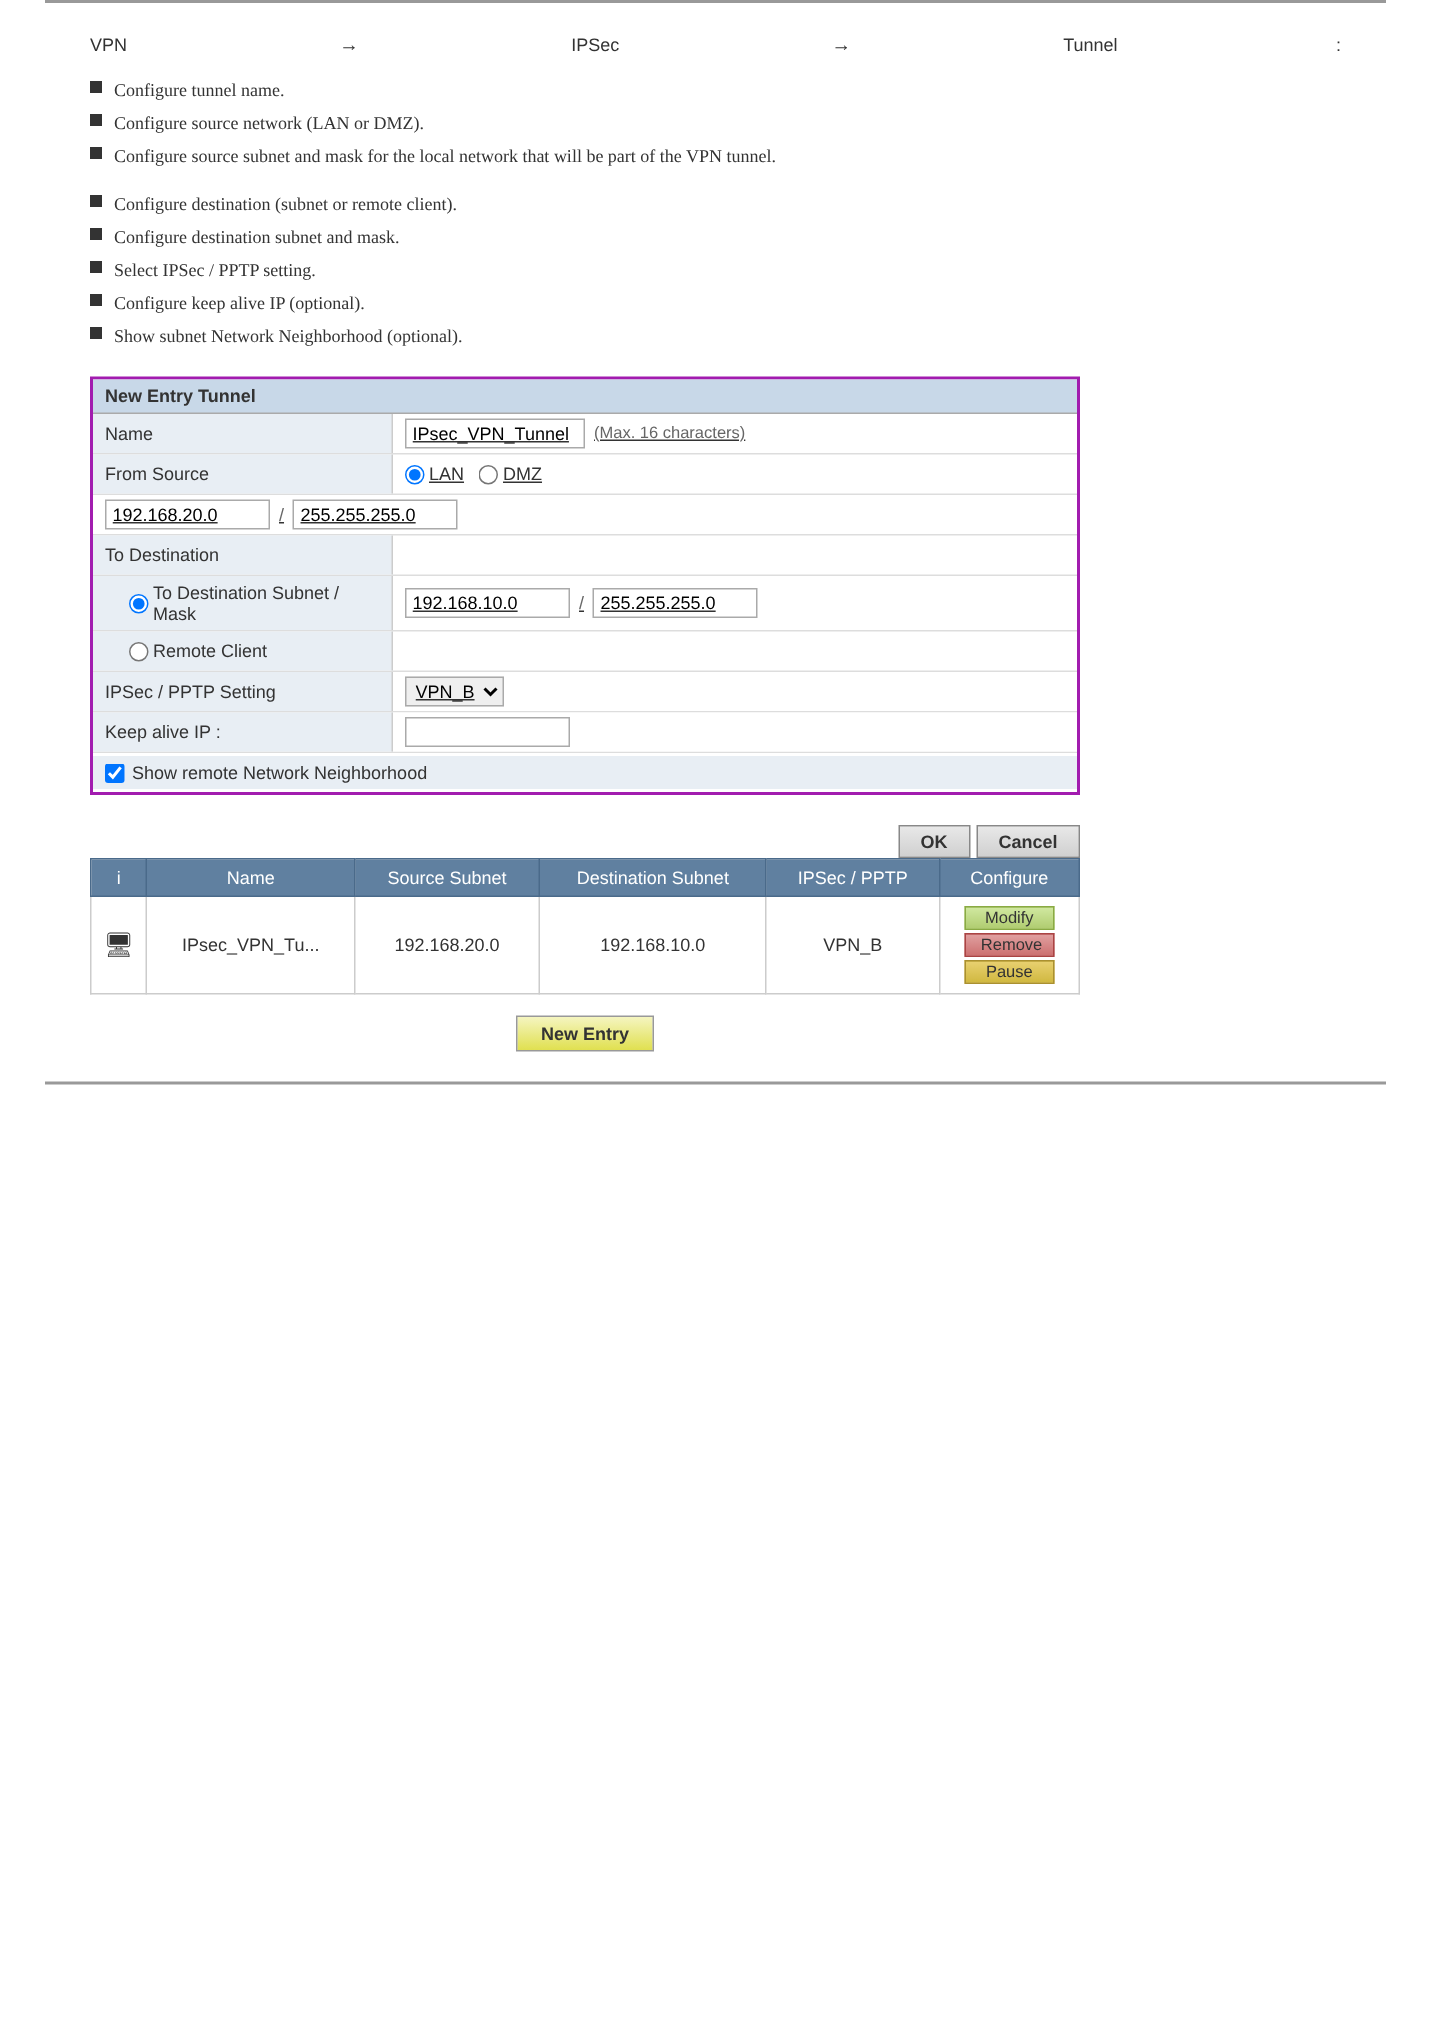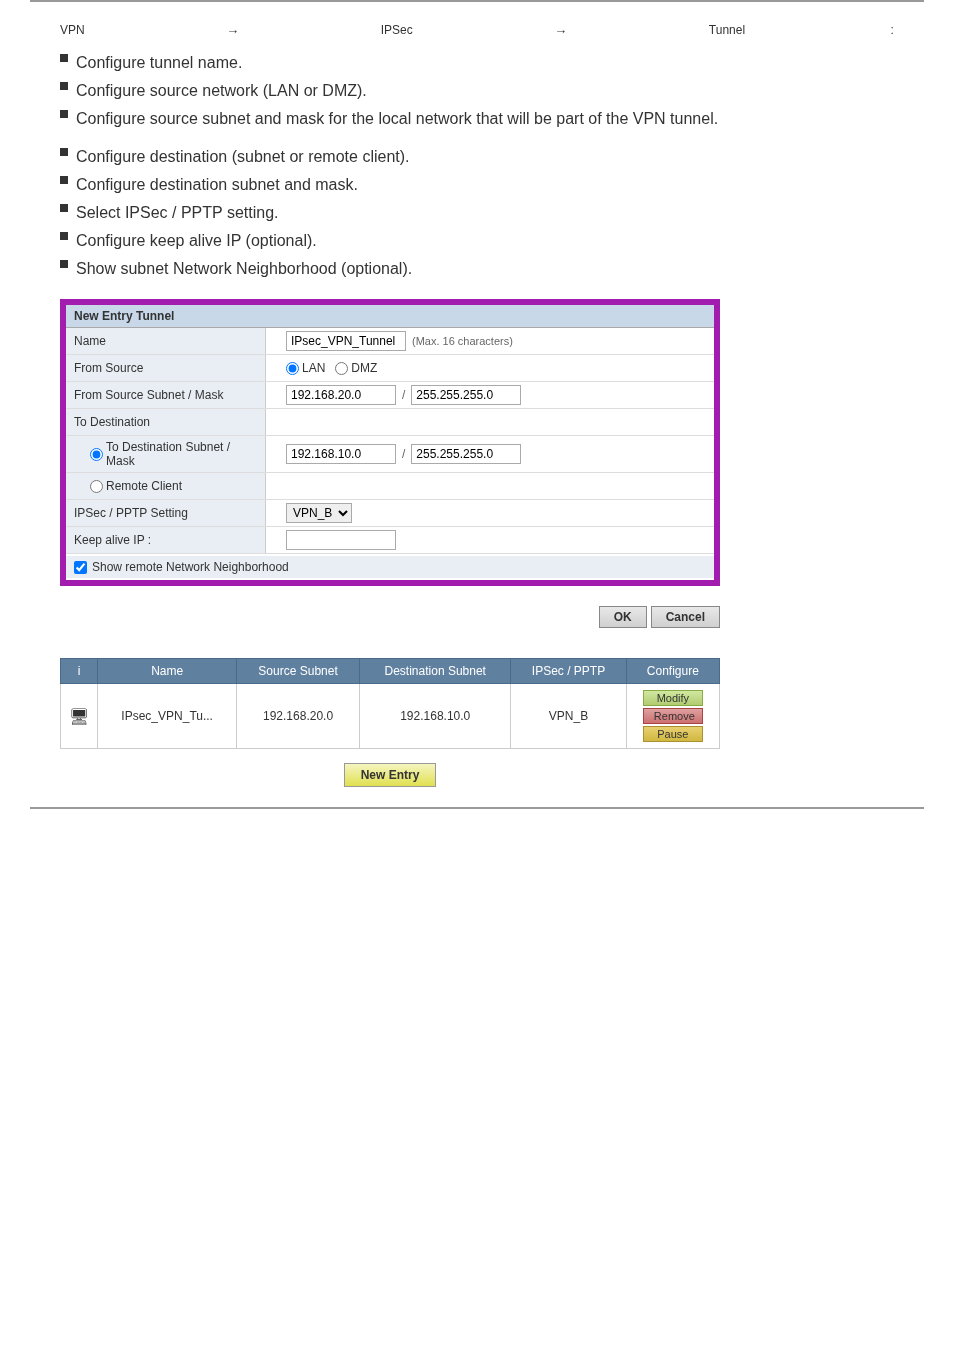--- a/index.html
+++ b/index.html
@@ -34,37 +34,38 @@
     .arrow { font-size: 13px; }
     .colon { margin-left: 4px; }
     .bullet-list {
       list-style: none;
       margin-bottom: 18px;
     }
     .bullet-list li {
       display: flex;
       align-items: flex-start;
       margin-bottom: 4px;
-      font-size: 16px;
+      font-size: 12px;
       line-height: 1.5;
+      font-family: Liberation Serif, serif;
     }
     .bullet-square {
       display: inline-block;
       width: 8px;
       height: 8px;
       background: #333;
       margin-right: 8px;
       margin-top: 3px;
       flex-shrink: 0;
     }
     .spacer { height: 10px; }
 
     
     .form-container {
-      border: 6px solid #a21caf;
+      border: 2px solid #a21caf;
       margin-bottom: 20px;
       width: 660px;
     }
     .form-title {
       background: #c8d8e8;
       padding: 4px 8px;
       font-size: 12px;
       font-weight: bold;
       border-bottom: 1px solid #aaa;
     }
@@ -81,26 +82,27 @@
       font-size: 12px;
       color: #333;
       background: #e8eef4;
       border-right: 1px solid #ccc;
       flex-shrink: 0;
       min-height: 26px;
       display: flex;
       align-items: center;
     }
     .form-value {
-      padding: 3px 20px;
+      padding: 3px 8px;
       flex: 1;
       display: flex;
       align-items: center;
       gap: 6px;
       background: #fff;
+      text-decoration: underline;
     }
     .form-input {
       border: 1px solid #aaa;
       padding: 2px 4px;
       font-size: 12px;
       height: 20px;
     }
     .form-input-name { width: 120px; }
     .form-input-subnet { width: 110px; }
     .form-hint { color: #666; font-size: 11px; }
@@ -118,21 +120,20 @@
     }
 
     
     .slash { color: #666; font-size: 12px; }
 
     
     .button-row {
       display: flex;
       justify-content: flex-end;
       gap: 4px;
-      margin-bottom: 30px;
       width: 660px;
     }
     .btn {
       padding: 3px 14px;
       font-size: 12px;
       border: 1px solid #888;
       cursor: pointer;
       font-weight: bold;
     }
     .btn-ok {
@@ -302,21 +303,20 @@
           </label>
           <label class="radio-item">
             <input type="radio" name="from_source" style="">
             <span>DMZ</span>
           </label>
         </div>
       </div>
     </div>
 
     <div class="form-row">
-      <div class="form-label">From Source Subnet / Mask</div>
       <div class="form-value">
         <input class="form-input form-input-subnet" type="text" value="192.168.20.0" style="">
         <span class="slash">/</span>
         <input class="form-input form-input-subnet" type="text" value="255.255.255.0" style="">
       </div>
     </div>
 
     <div class="form-row">
       <div class="form-label">To Destination</div>
       <div class="form-value"></div>

